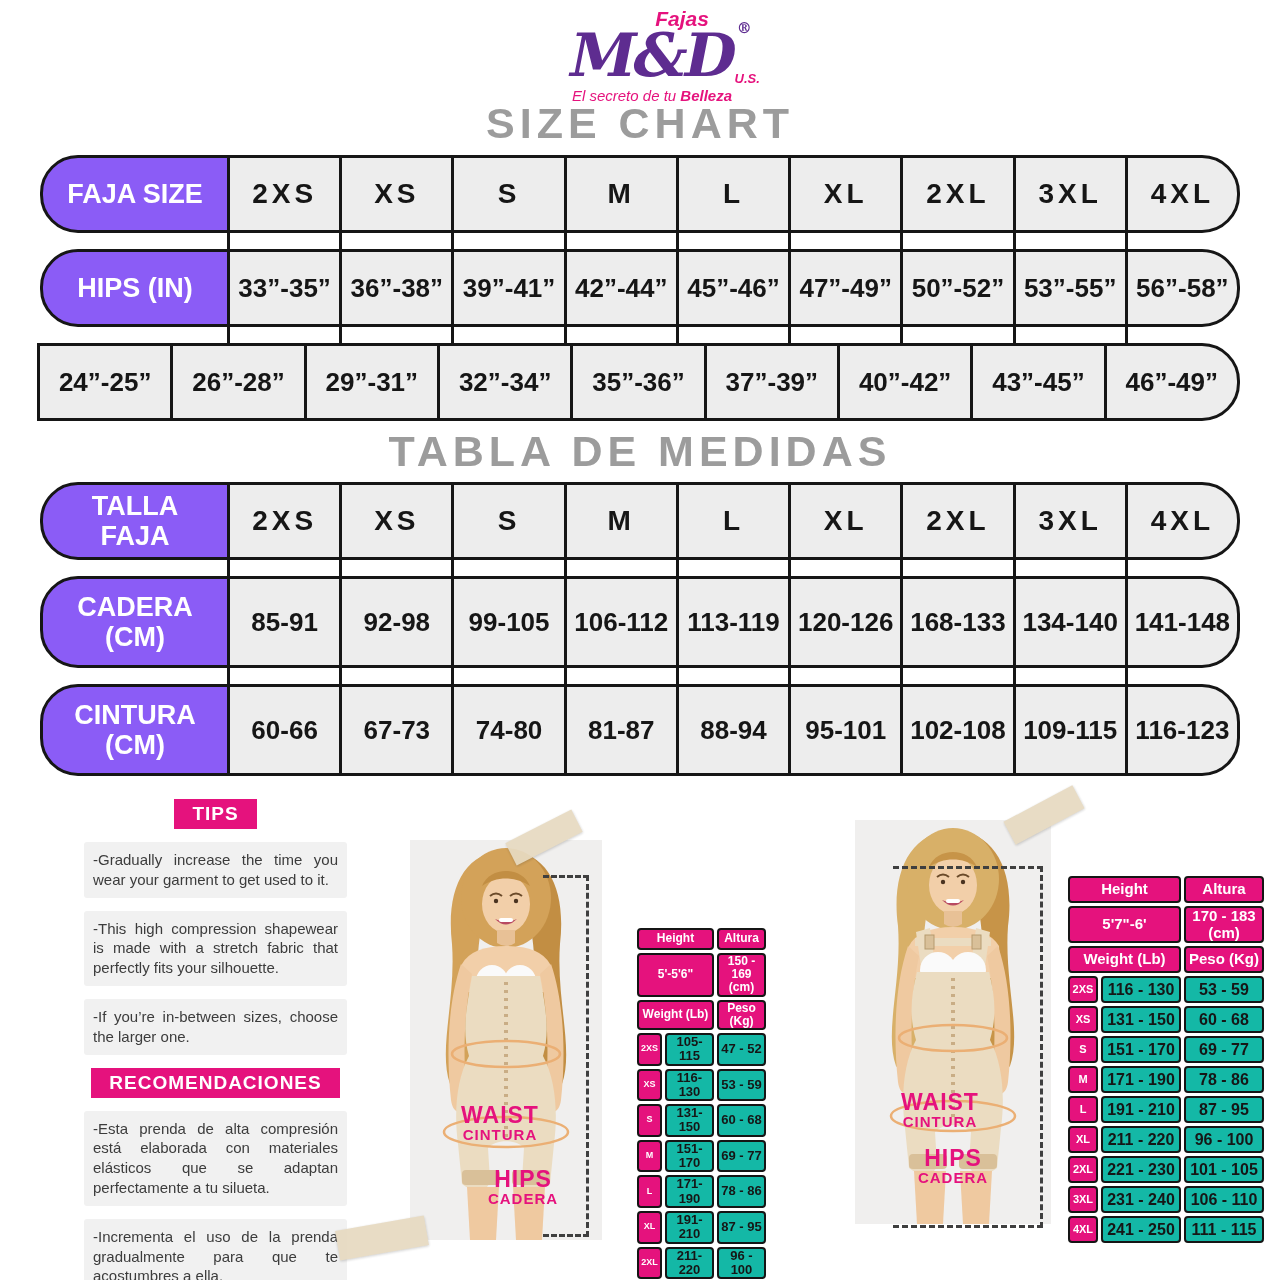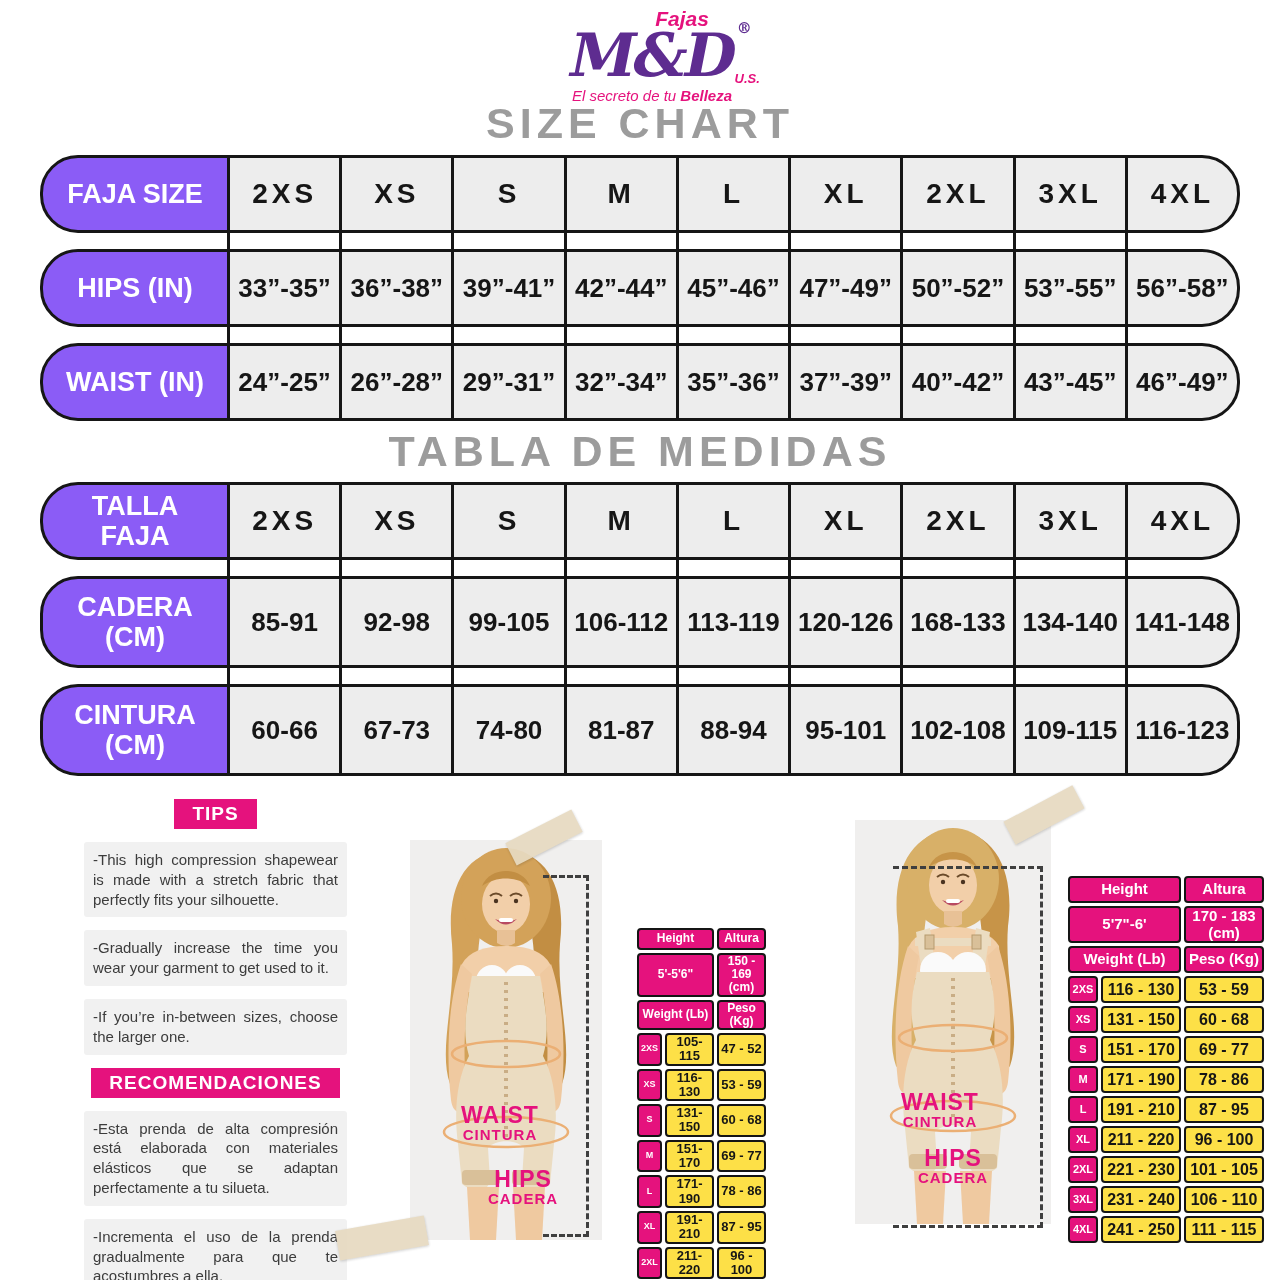--- a/index.html
+++ b/index.html
@@ -64,21 +64,21 @@
 #model-left .waist-label{left:55px;top:288px;width:100px}
 #model-left .hips-label{left:78px;top:352px;width:100px}
 #model-right .waist-label{left:45px;top:292px;width:100px}
 #model-right .hips-label{left:58px;top:348px;width:100px}
 
 
 .wtable{position:absolute;display:grid;gap:3px}
 #wtable-left{left:637px;top:928px;width:129px;grid-template-columns:25px 1fr 1fr}
 #wtable-right{left:1068px;top:876px;width:196px;grid-template-columns:30px 1fr 1fr}
 .wcell{border:2px solid #151515;border-radius:4px;background:#E5127D;color:#fff;display:flex;align-items:center;justify-content:center;text-align:center;font-weight:bold;line-height:1.1;white-space:pre-line}
-.wcell.gray{background:#fde047;color:#161616}
+.wcell.gray{background:#14b8a6;color:#161616}
 .span2{grid-column:1/3}
 #wtable-left .wcell{min-height:22px;font-size:12px}
 #wtable-left .wcell.gray{font-size:13px}
 #wtable-left .wsize{font-size:9px;padding:0 1px}
 #wtable-right .wcell{min-height:27px;font-size:15px}
 #wtable-right .wcell.gray{font-size:16px}
 #wtable-right .wsize{font-size:11px}
 </style>
 </head>
 <body>
@@ -147,21 +147,20 @@
           <div class="gcell"></div>
           <div class="gcell"></div>
           <div class="gcell"></div>
           <div class="gcell"></div>
           <div class="gcell"></div>
           <div class="gcell"></div>
           <div class="gcell"></div>
         </div>
       </div>
     <div class="t-row row-in">
-      <div class="t-label">WAIST (IN)</div>
       <div class="t-cells">
 
       <div class="t-cell">24”-25”</div>
           <div class="t-cell">26”-28”</div>
           <div class="t-cell">29”-31”</div>
           <div class="t-cell">32”-34”</div>
           <div class="t-cell">35”-36”</div>
           <div class="t-cell">37”-39”</div>
           <div class="t-cell">40”-42”</div>
           <div class="t-cell">43”-45”</div>
@@ -244,22 +243,22 @@
           <div class="t-cell">109-115</div>
           <div class="t-cell">116-123</div>
         </div>
     </div>
   </div>
 
   <div class="tips-col">
     <div class="pill-label">TIPS</div>
     <div>
 
-    <p class="tip">-This high compression shapewear is made with a stretch fabric that perfectly fits your silhouette.</p>
-        <p class="tip">-Gradually increase the time you wear your garment to get used to it.</p>
+    <p class="tip">-Gradually increase the time you wear your garment to get used to it.</p>
+        <p class="tip">-This high compression shapewear is made with a stretch fabric that perfectly fits your silhouette.</p>
         <p class="tip">-If you’re in-between sizes, choose the larger one.</p>
       </div>
     <div class="pill-label recs-label">RECOMENDACIONES</div>
     <div>
 
     <p class="tip">-Esta prenda de alta compresión está elaborada con materiales elásticos que se adaptan perfectamente a tu silueta.</p>
         <p class="tip">-Incrementa el uso de la prenda gradualmente para que te acostumbres a ella.</p>
       </div>
   </div>
 

